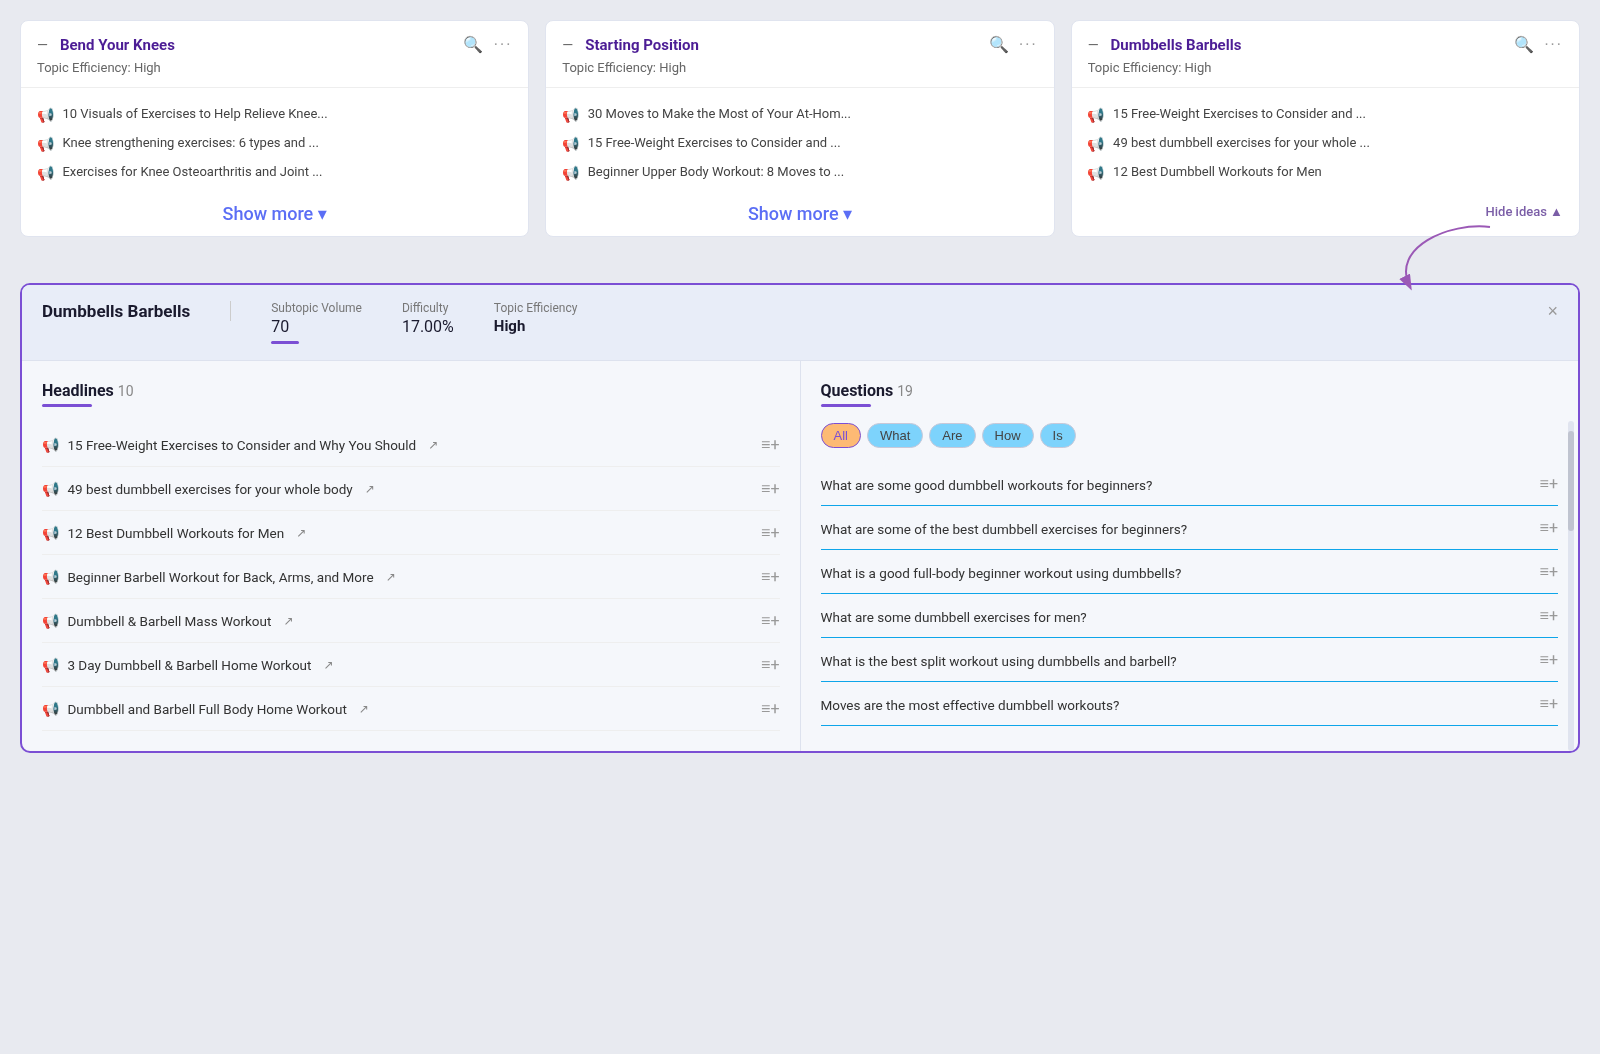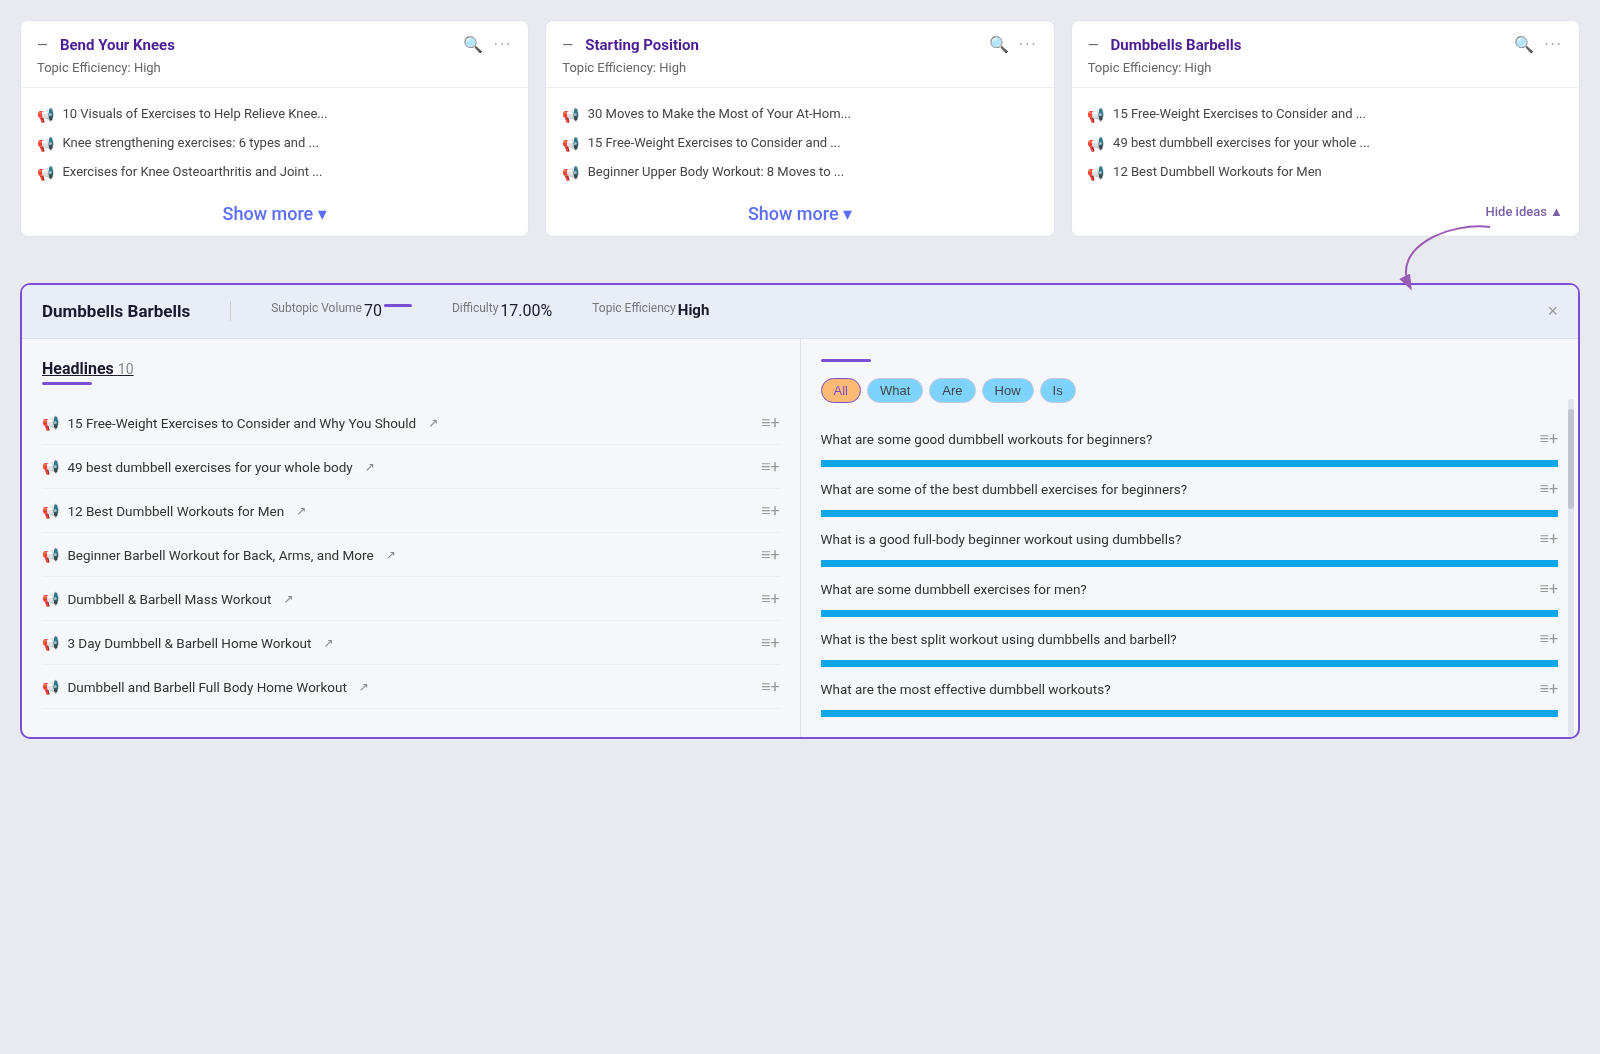--- a/index.html
+++ b/index.html
@@ -141,20 +141,21 @@
     .panel-section-title {
       font-size: 17px;
       font-weight: 700;
       color: #1a1a2e;
       border-right: 1px solid #ccc;
       padding-right: 40px;
     }
 
     .panel-meta-item {
       display: flex;
+      flex-direction: column;
       gap: 2px;
     }
 
     .panel-meta-label {
       font-size: 12px;
       color: #777;
     }
 
     .panel-meta-value {
       font-size: 16px;
@@ -200,21 +201,20 @@
       flex: 1;
       padding: 20px;
       position: relative;
     }
 
     .section-heading {
       font-size: 16px;
       font-weight: 700;
       color: #1a1a2e;
       margin-bottom: 4px;
-      text-decoration: underline;
     }
 
     .section-count {
       font-weight: 400;
       color: #888;
       font-size: 14px;
     }
 
     .section-underline {
       height: 3px;
@@ -279,24 +279,24 @@
     }
 
     .filter-tab.active {
       border-color: #7b4fd4;
       color: #7b4fd4;
       background: #fdba74;
     }
 
     .question-item {
       display: flex;
-      align-items: center;
+      align-items: flex-end;
       justify-content: space-between;
       padding: 12px 0;
-      border-bottom: 7px solid #0ea5e9;
+      border-bottom: 1px solid #0ea5e9;
       font-size: 13.5px;
       color: #333;
     }
 
     .scrollbar-track {
       position: absolute;
       right: 4px;
       top: 60px;
       bottom: 0;
       width: 6px;
@@ -536,20 +536,24 @@
         <div class="headline-item-left">
           <span class="megaphone-icon megaphone-muted">📢</span>
           <span>Dumbbell and Barbell Full Body Home Workout</span>
           <span class="external-link-icon">↗</span>
         </div>
         <span class="add-icon">≡+</span>
       </div>
     </div>
 
     <div class="panel-right">
+      <div class="section-heading">
+        <span>Questions</span>
+        <span class="section-count">19</span>
+      </div>
       <div class="section-underline"></div>
 
       <div class="filter-tabs">
         <button class="filter-tab active">All</button>
         <button class="filter-tab">What</button>
         <button class="filter-tab">Are</button>
         <button class="filter-tab">How</button>
         <button class="filter-tab">Is</button>
       </div>
 
@@ -567,21 +571,21 @@
       </div>
       <div class="question-item">
         <span>What are some dumbbell exercises for men?</span>
         <span class="add-icon">≡+</span>
       </div>
       <div class="question-item">
         <span>What is the best split workout using dumbbells and barbell?</span>
         <span class="add-icon">≡+</span>
       </div>
       <div class="question-item">
-        <span>What are the most effective dumbbell workouts?</span>
+        <span>Moves are the most effective dumbbell workouts?</span>
         <span class="add-icon">≡+</span>
       </div>
 
       <div class="scrollbar-track">
         <div class="scrollbar-thumb"></div>
       </div>
     </div>
 
   </div>
 </div>

